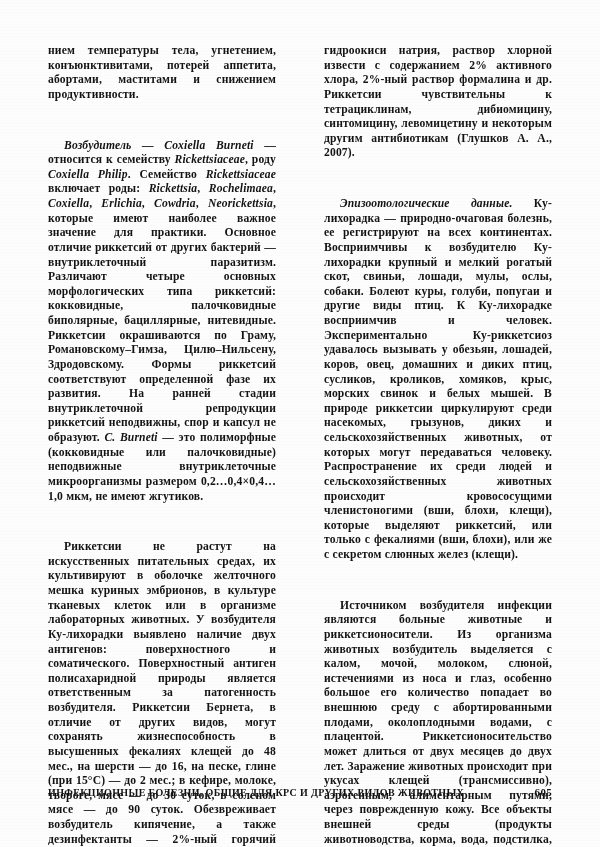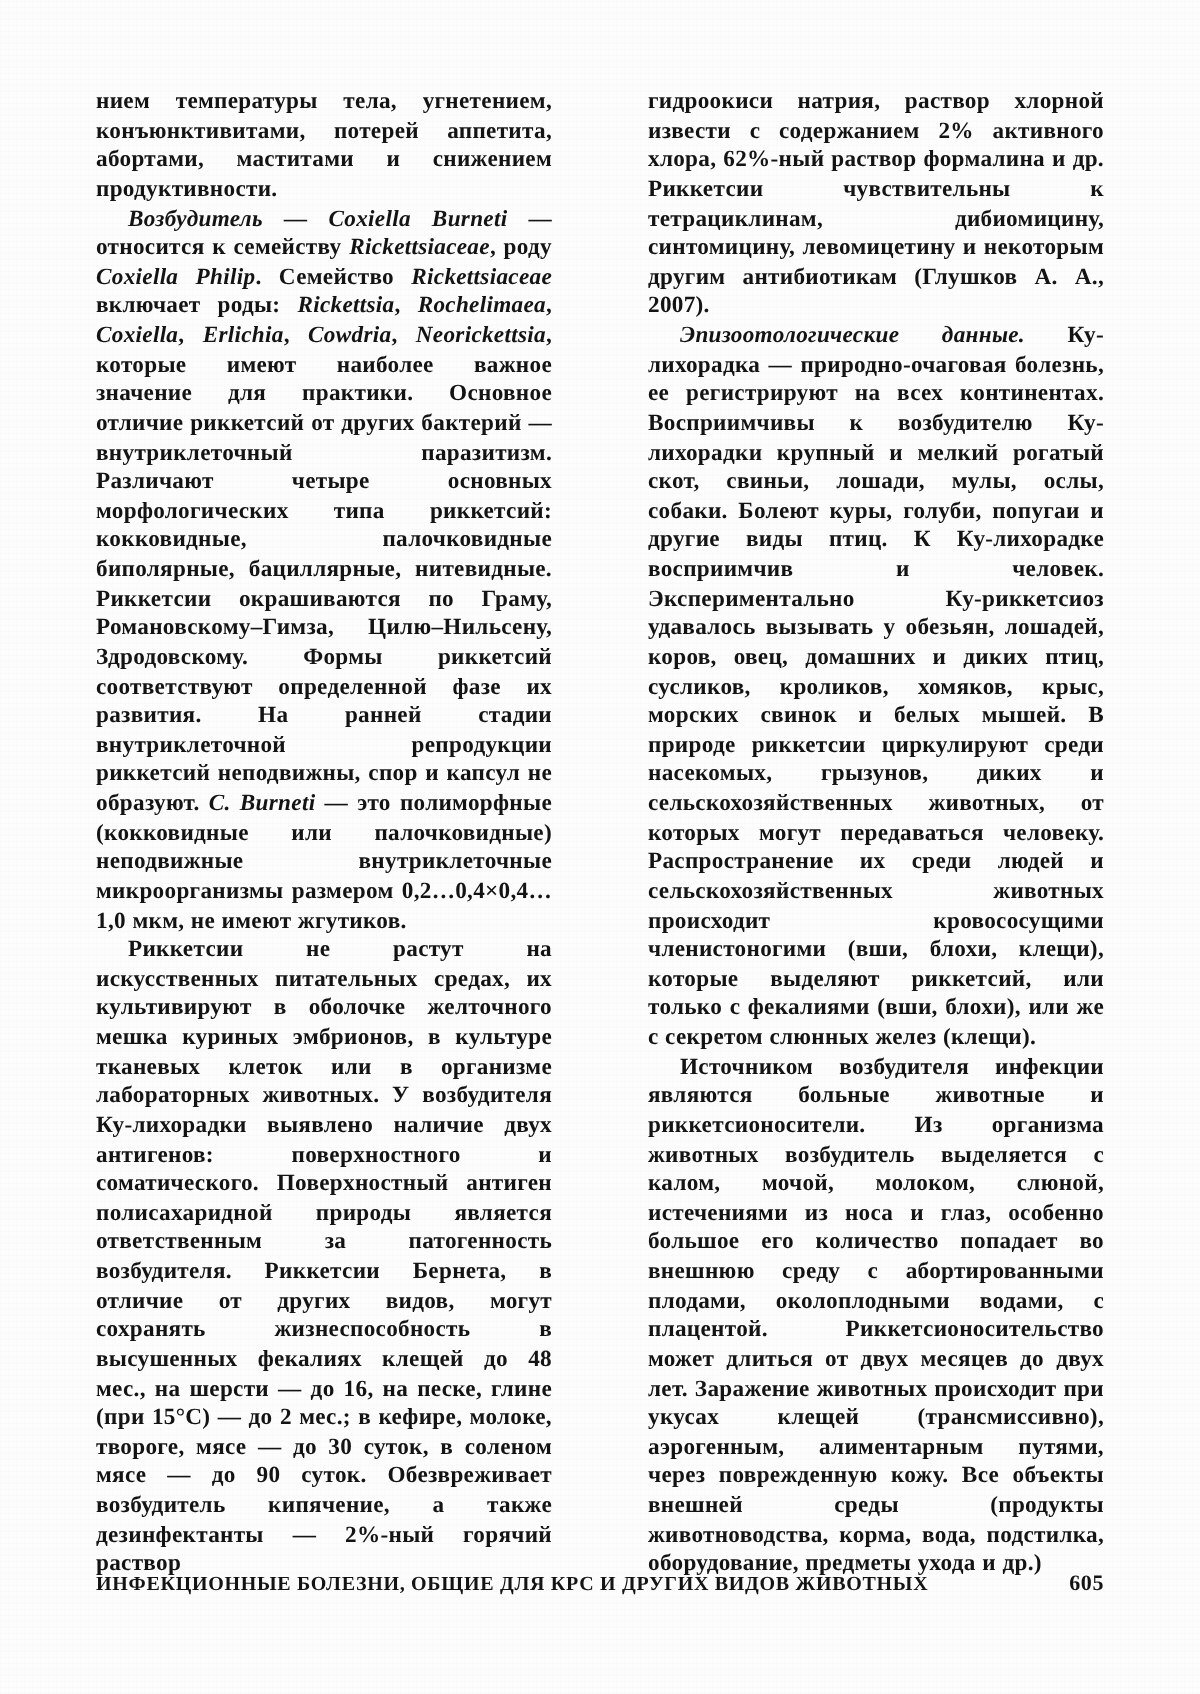--- a/index.html
+++ b/index.html
@@ -52,20 +52,21 @@
     hyphens: manual;
     letter-spacing: 0.15px;
     word-spacing: 0.2px;
     color: #141414;
     font-weight: 600;
     -webkit-font-smoothing: none;
   }
 
   p.para.indent {
     text-indent: 16px;
+    margin-top: 36px;
   }
 
   p.para.cont {
     text-indent: 0;
   }
 
   .it {
     font-style: italic;
   }
 
@@ -120,21 +121,21 @@
       <p class="para cont"><span>нием температуры тела, угнетением, конъюнктивитами, потерей аппетита, абортами, маститами и снижением продуктивности.</span></p>
 
       <p class="para indent"><span class="it">Возбудитель — Coxiella Burneti</span><span> — относится к семейству <span class="it">Rickettsiaceae</span>, роду <span class="it">Coxiella Philip</span>. Семейство <span class="it">Rickettsiaceae</span> включает роды: <span class="it">Rickettsia</span>, <span class="it">Rochelimaea</span>, <span class="it">Coxiella</span>, <span class="it">Erlichia</span>, <span class="it">Cowdria</span>, <span class="it">Neorickettsia</span>, которые имеют наиболее важное значение для практики. Основное отличие риккетсий от других бактерий — внутриклеточный паразитизм. Различают четыре основных морфологических типа риккетсий: кокковидные, палочковидные биполярные, бациллярные, нитевидные. Риккетсии окрашиваются по Граму, Романовскому–Гимза, Цилю–Нильсену, Здродовскому. Формы риккетсий соответствуют определенной фазе их развития. На ранней стадии внутриклеточной репродукции риккетсий неподвижны, спор и капсул не образуют. <span class="it">C. Burneti</span> — это полиморфные (кокковидные или палочковидные) неподвижные внутриклеточные микроорганизмы размером 0,2…0,4×0,4…1,0 мкм, не имеют жгутиков.</span></p>
 
       <p class="para indent"><span>Риккетсии не растут на искусственных питательных средах, их культивируют в оболочке желточного мешка куриных эмбрионов, в культуре тканевых клеток или в организме лабораторных животных. У возбудителя Ку-лихорадки выявлено наличие двух антигенов: поверхностного и соматического. Поверхностный антиген полисахаридной природы является ответственным за патогенность возбудителя. Риккетсии Бернета, в отличие от других видов, могут сохранять жизнеспособность в высушенных фекалиях клещей до 48 мес., на шерсти — до 16, на песке, глине (при 15°С) — до 2 мес.; в кефире, молоке, твороге, мясе — до 30 суток, в соленом мясе — до 90 суток. Обезвреживает возбудитель кипячение, а также дезинфектанты — 2%-ный горячий раствор</span></p>
 
     </div>
 
     <div class="column">
 
-      <p class="para cont"><span>гидроокиси натрия, раствор хлорной извести с содержанием 2% активного хлора, 62%-ный раствор формалина и др. Риккетсии чувствительны к тетрациклинам, дибиомицину, синтомицину, левомицетину и некоторым другим антибиотикам (Глушков А. А., 2007).</span></p>
+      <p class="para cont"><span>гидроокиси натрия, раствор хлорной извести с содержанием 2% активного хлора, 2%-ный раствор формалина и др. Риккетсии чувствительны к тетрациклинам, дибиомицину, синтомицину, левомицетину и некоторым другим антибиотикам (Глушков А. А., 2007).</span></p>
 
       <p class="para indent"><span class="it">Эпизоотологические данные.</span><span> Ку-лихорадка — природно-очаговая болезнь, ее регистрируют на всех континентах. Восприимчивы к возбудителю Ку-лихорадки крупный и мелкий рогатый скот, свиньи, лошади, мулы, ослы, собаки. Болеют куры, голуби, попугаи и другие виды птиц. К Ку-лихорадке восприимчив и человек. Экспериментально Ку-риккетсиоз удавалось вызывать у обезьян, лошадей, коров, овец, домашних и диких птиц, сусликов, кроликов, хомяков, крыс, морских свинок и белых мышей. В природе риккетсии циркулируют среди насекомых, грызунов, диких и сельскохозяйственных животных, от которых могут передаваться человеку. Распространение их среди людей и сельскохозяйственных животных происходит кровососущими членистоногими (вши, блохи, клещи), которые выделяют риккетсий, или только с фекалиями (вши, блохи), или же с секретом слюнных желез (клещи).</span></p>
 
       <p class="para indent"><span>Источником возбудителя инфекции являются больные животные и риккетсионосители. Из организма животных возбудитель выделяется с калом, мочой, молоком, слюной, истечениями из носа и глаз, особенно большое его количество попадает во внешнюю среду с абортированными плодами, околоплодными водами, с плацентой. Риккетсионосительство может длиться от двух месяцев до двух лет. Заражение животных происходит при укусах клещей (трансмиссивно), аэрогенным, алиментарным путями, через поврежденную кожу. Все объекты внешней среды (продукты животноводства, корма, вода, подстилка, оборудование, предметы ухода и др.)</span></p>
 
     </div>
 
   </div>
 
   <div id="footer">

